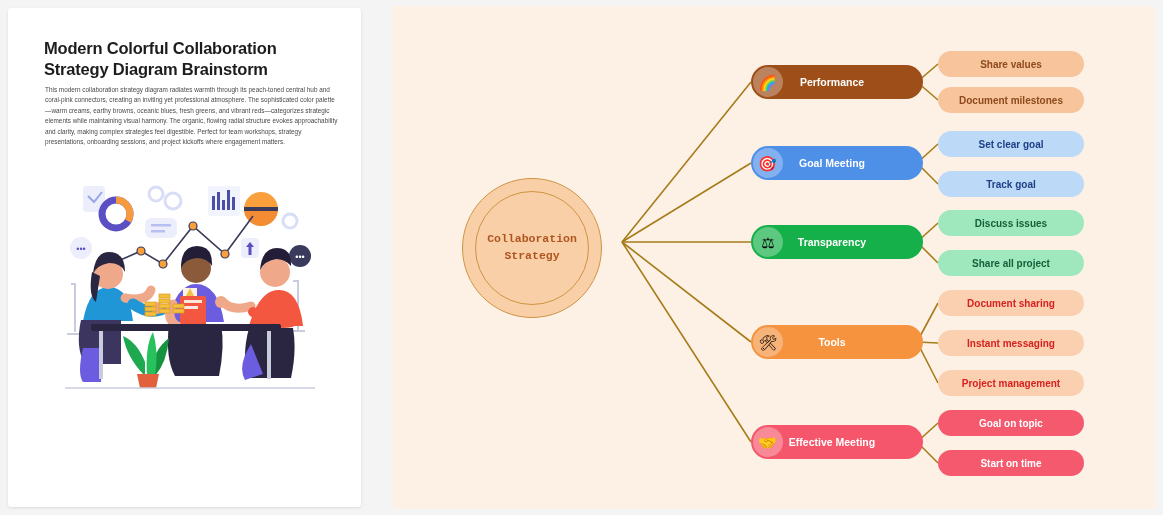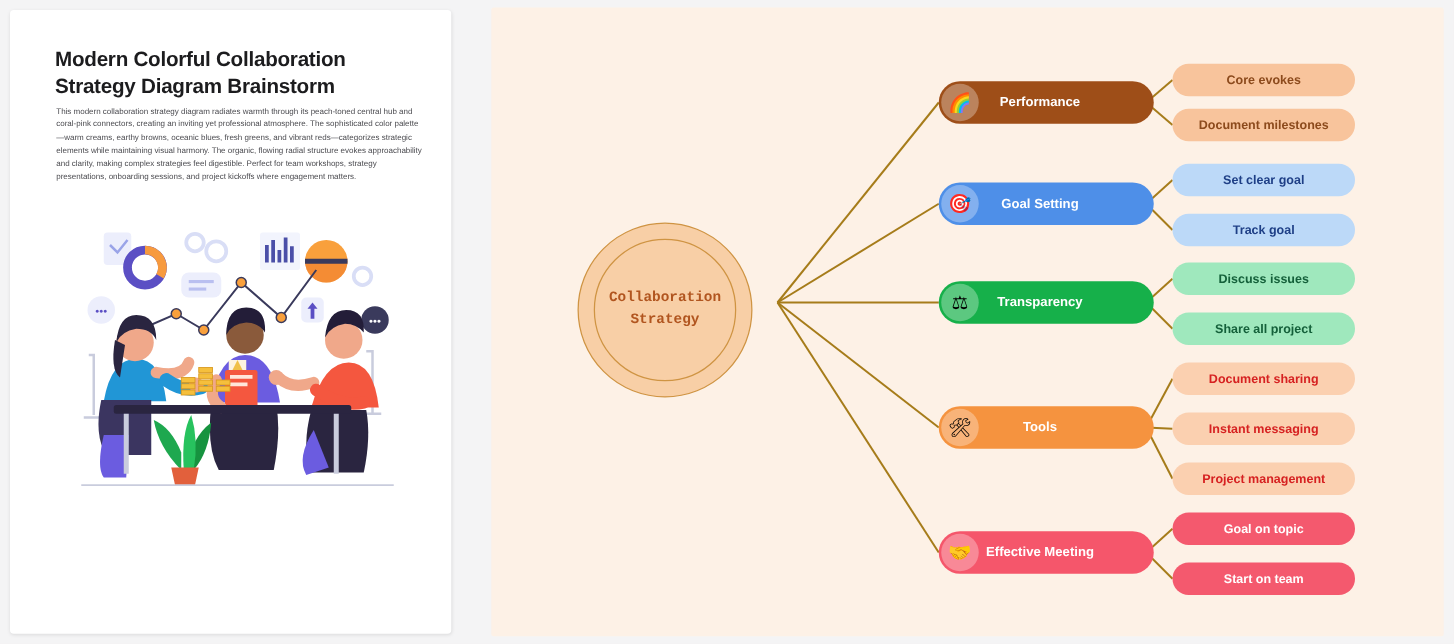--- a/index.html
+++ b/index.html
@@ -251,26 +251,26 @@
       <div id="hub-inner" style="border-color: rgb(207, 148, 67);">
         <div id="hub-label" style="color: rgb(177, 85, 31);">Collaboration
 Strategy</div>
       </div>
     </div>
 
     <div class="branch" style="left: 358px; top: 59px; background: rgb(158, 78, 24);">
       <span class="branch-icon">🌈</span>
       <span class="branch-label" style="color: rgb(255, 255, 255);">Performance</span>
     </div>
-    <div class="leaf" style="left: 545px; top: 45px; background: rgb(248, 196, 156); color: rgb(140, 74, 28);">Core evokes</div>
+    <div class="leaf" style="left: 545px; top: 45px; background: rgb(248, 196, 156); color: rgb(140, 74, 28);">Share values</div>
     <div class="leaf" style="left: 545px; top: 81px; background: rgb(248, 196, 156); color: rgb(140, 74, 28);">Document milestones</div>
 
     <div class="branch" style="left: 358px; top: 140px; background: rgb(78, 143, 232);">
       <span class="branch-icon">🎯</span>
-      <span class="branch-label" style="color: rgb(255, 255, 255);">Goal Setting</span>
+      <span class="branch-label" style="color: rgb(255, 255, 255);">Goal Meeting</span>
     </div>
     <div class="leaf" style="left: 545px; top: 165px; background: rgb(188, 217, 248); color: rgb(30, 63, 134);">Track goal</div>
     <div class="leaf" style="left: 545px; top: 125px; background: rgb(188, 217, 248); color: rgb(30, 63, 134);">Set clear goal</div>
 
     <div class="branch" style="left: 358px; top: 219px; background: rgb(22, 176, 74);">
       <span class="branch-icon">⚖</span>
       <span class="branch-label" style="color: rgb(255, 255, 255);">Transparency</span>
     </div>
     <div class="leaf" style="left: 545px; top: 204px; background: rgb(159, 232, 189); color: rgb(20, 96, 58);">Discuss issues</div>
     <div class="leaf" style="left: 545px; top: 244px; background: rgb(159, 232, 189); color: rgb(20, 96, 58);">Share all project</div>
@@ -281,16 +281,16 @@
     </div>
     <div class="leaf" style="left: 545px; top: 284px; background: rgb(251, 208, 176); color: rgb(214, 33, 33);">Document sharing</div>
     <div class="leaf" style="left: 545px; top: 324px; background: rgb(251, 208, 176); color: rgb(214, 33, 33);">Instant messaging</div>
     <div class="leaf" style="left: 545px; top: 364px; background: rgb(251, 208, 176); color: rgb(214, 33, 33);">Project management</div>
 
     <div class="branch" style="left: 358px; top: 419px; background: rgb(245, 86, 107);">
       <span class="branch-icon">🤝</span>
       <span class="branch-label" style="color: rgb(255, 255, 255);">Effective Meeting</span>
     </div>
     <div class="leaf" style="left: 545px; top: 404px; background: rgb(244, 89, 110); color: rgb(255, 255, 255);">Goal on topic</div>
-    <div class="leaf" style="left: 545px; top: 444px; background: rgb(244, 89, 110); color: rgb(255, 255, 255);">Start on team</div>
+    <div class="leaf" style="left: 545px; top: 444px; background: rgb(244, 89, 110); color: rgb(255, 255, 255);">Start on time</div>
 
   </div>
 </div>
 
 </body></html>

